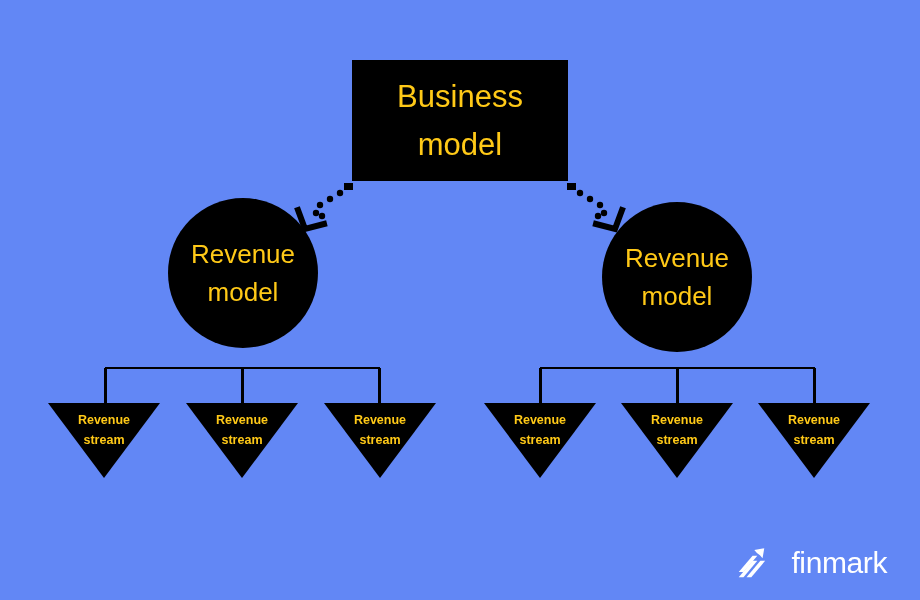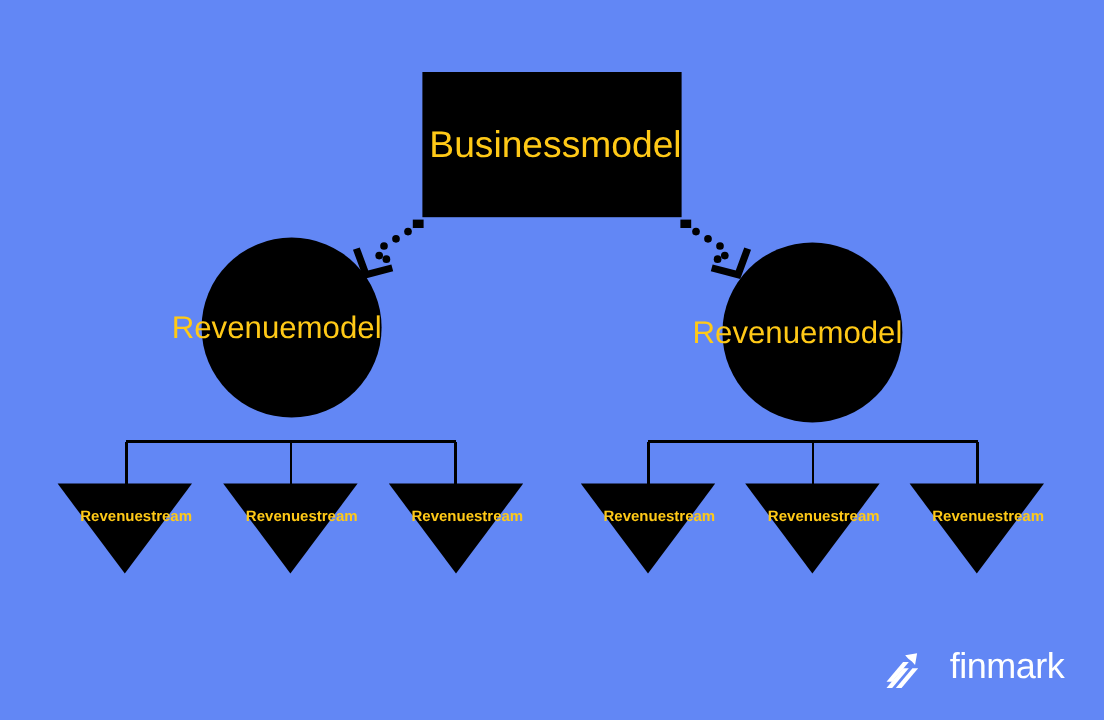--- a/index.html
+++ b/index.html
@@ -21,22 +21,23 @@
   #diagram-svg {
     position: absolute;
     left: 0;
     top: 0;
     width: 920px;
     height: 600px;
   }
   .node-text {
     position: absolute;
     display: flex;
+    flex-direction: column;
     align-items: center;
-    justify-content: flex-end;
+    justify-content: center;
     text-align: center;
     color: #FFC917;
     pointer-events: none;
     white-space: nowrap;
   }
   .box-label {
     left: 352px;
     top: 60px;
     width: 216px;
     height: 121px;
@@ -60,20 +61,21 @@
     line-height: 20px;
     font-weight: 700;
   }
   .logo {
     position: absolute;
     left: 737px;
     top: 541px;
     width: 150px;
     height: 44px;
     display: flex;
+    align-items: center;
     gap: 25px;
   }
   .logo-word {
     color: #FFFFFF;
     font-size: 30px;
     font-weight: 400;
     letter-spacing: -0.4px;
     line-height: 1;
   }
 </style>

